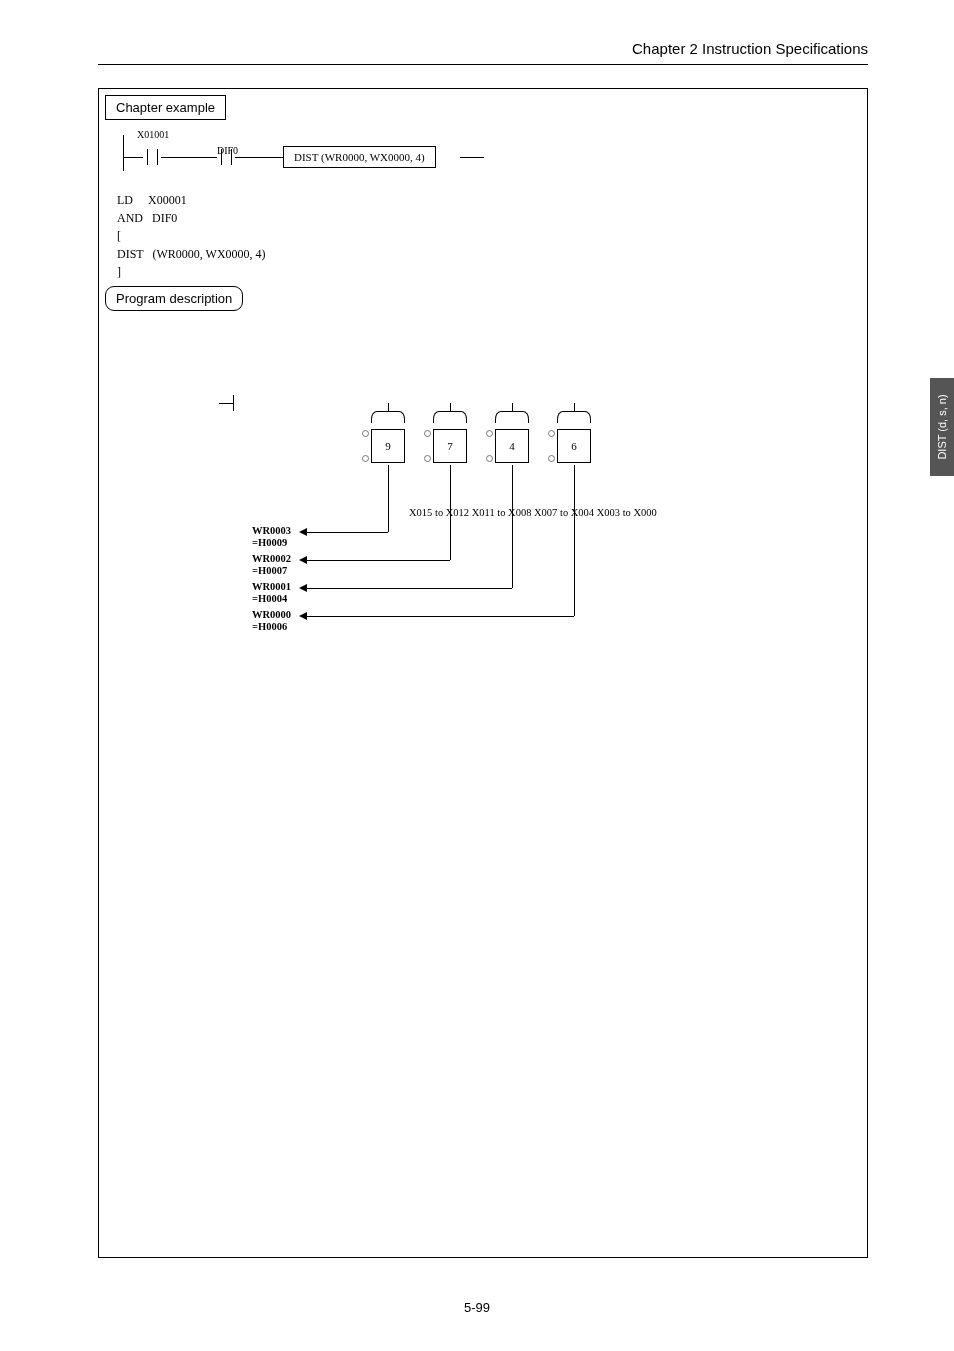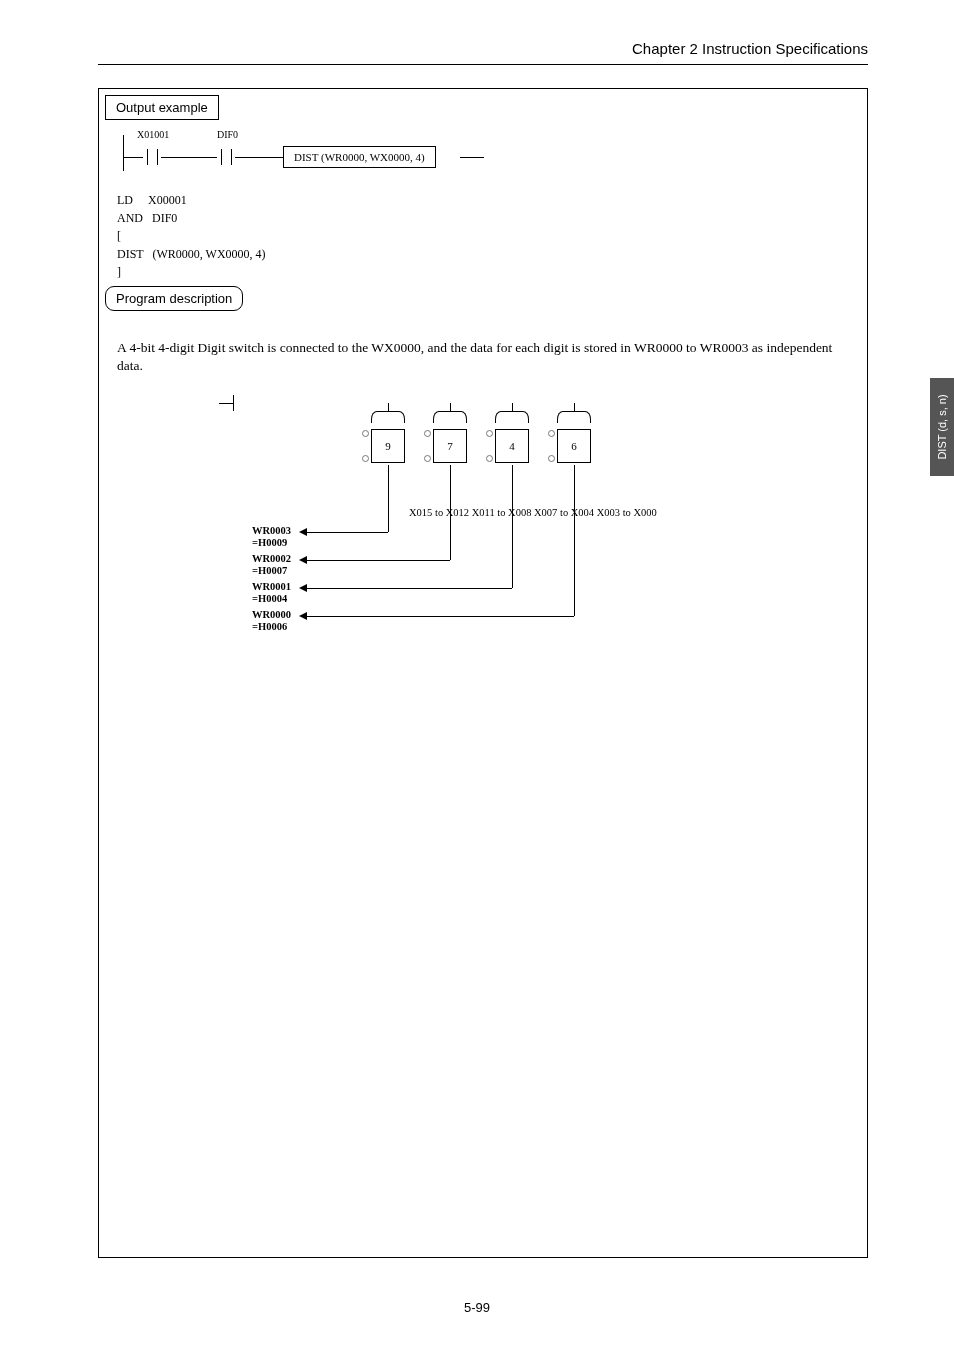--- a/index.html
+++ b/index.html
@@ -267,48 +267,47 @@
 
 <div class="chapter">Chapter 2  Instruction Specifications</div>
 <div class="header-line"></div>
 
 <div class="side-tab">
   <span>DIST (d, s, n)</span>
 </div>
 
 <div class="content-frame">
 
-  <div class="section-label sec-example">Output example</div>
+  <div class="section-label sec-example">Chapter example</div>
 
   <div class="ladder-area">
     <div class="rail-left"></div>
     <div class="rail-hline" style="left:0;width:20px;"></div>
     <div class="contact" style="left:20px;">
       <div class="contact-label" style="left:-6px;">X01001</div>
     </div>
     <div class="rail-hline" style="left:38px;width:56px;"></div>
     <div class="contact" style="left:94px;">
-      <div class="contact-label" style="left:0;">DIF0</div>
+      <div class="contact-label" style="left:0;margin-top:16px;">DIF0</div>
     </div>
     <div class="rail-hline" style="left:112px;width:48px;"></div>
     <div class="func-box" style="left:160px;top:-3px;">DIST (WR0000, WX0000, 4)</div>
     <div class="rail-hline" style="left:337px;width:24px;"></div>
   </div>
 
   <div class="stmt-block">
     <div>LD     X00001</div>
     <div>AND   DIF0</div>
     <div>[</div>
     <div>DIST   (WR0000, WX0000, 4)</div>
     <div>]</div>
   </div>
 
   <div class="section-label sec-desc">Program description</div>
 
-  <div class="desc-text">A 4-bit 4-digit Digit switch is connected to the WX0000, and the data for each digit is stored in WR0000 to WR0003 as independent data.</div>
 
   <div class="diagram">
 
     <div class="cpu-T-h"></div>
     <div class="cpu-T-v"></div>
 
     <div class="switches">
       <div class="bracket" style="left:2px;"></div>
       <div class="switch" style="left:2px;">
           <div class="switch-num">9</div>

